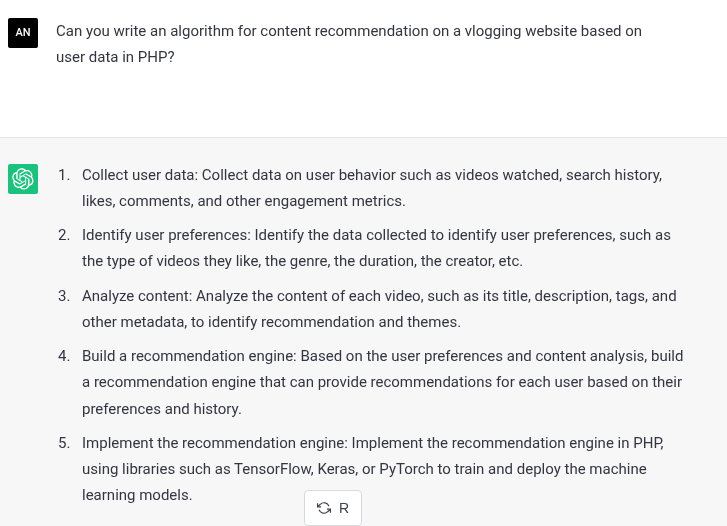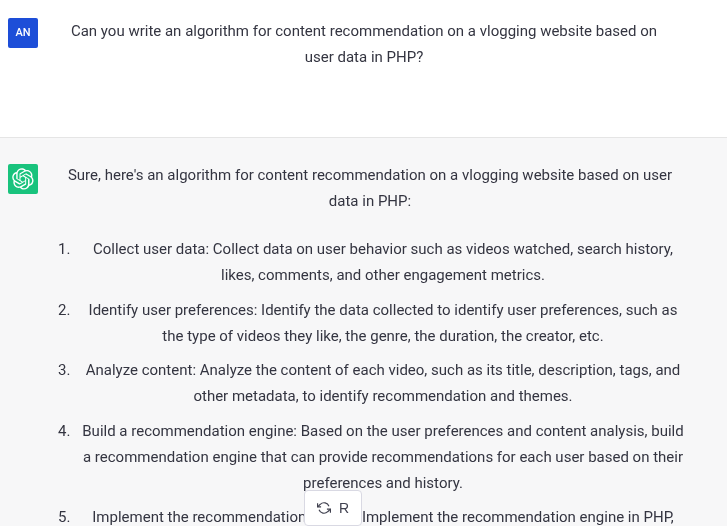--- a/index.html
+++ b/index.html
@@ -39,34 +39,33 @@
       flex-shrink: 0;
       display: flex;
       align-items: center;
       justify-content: center;
       font-size: 11px;
       font-weight: 500;
       color: #ffffff;
       margin-top: 2px;
     }
     .avatar.user-avatar {
-      background: #1d4ed8;
+      background: #000000;
     }
     .avatar.ai-avatar {
       background: #19c37d;
     }
     .avatar.ai-avatar svg {
       width: 22px;
       height: 22px;
     }
     .content {
       flex: 1;
       padding-right: 24px;
       max-width: 640px;
-      text-align: center;
     }
     .user .content {
       padding-top: 2px;
     }
     .assistant .content {
       padding-right: 12px;
     }
     .intro {
       margin-bottom: 22px;
     }
@@ -140,21 +139,20 @@
 
   <div class="spacer"></div>
 
   <div class="message assistant">
     <div class="avatar ai-avatar">
       <svg viewBox="0 0 41 41">
         <path fill="#ffffff" d="M37.5324 16.8707C37.9808 15.5241 38.1363 14.0974 37.9886 12.6859C37.8409 11.2744 37.3934 9.91076 36.6755 8.68622C35.6075 6.83404 33.9812 5.3676 32.0316 4.49707C30.0819 3.62654 27.9013 3.39624 25.8082 3.83865C24.8662 2.77721 23.7035 1.93482 22.4017 1.37017C21.0999 0.805525 19.6906 0.53224 18.2707 0.569601C16.1307 0.560713 14.0408 1.20615 12.2876 2.4171C10.5344 3.62805 9.20142 5.34423 8.47304 7.32718C7.0815 7.61035 5.76794 8.18155 4.61533 8.99974C3.46271 9.81793 2.49741 10.8653 1.78186 12.0735C0.704973 13.9149 0.244435 16.0495 0.465629 18.1695C0.686824 20.2895 1.5785 22.2848 3.01304 23.8695C2.56476 25.2161 2.4092 26.6428 2.55686 28.0543C2.70452 29.4658 3.15211 30.8294 3.86997 32.054C4.93795 33.9062 6.56422 35.3726 8.51388 36.2431C10.4635 37.1137 12.6441 37.344 14.7373 36.9015C15.6793 37.963 16.842 38.8054 18.1438 39.37C19.4456 39.9347 20.8549 40.208 22.2748 40.1706C24.4148 40.1795 26.5047 39.534 28.2579 38.3231C30.0111 37.1121 31.3441 35.396 32.0724 33.413C33.464 33.1298 34.7775 32.5586 35.9302 31.7405C37.0828 30.9223 38.0481 29.8749 38.7636 28.6667C39.8405 26.8253 40.3011 24.6907 40.0799 22.5707C39.8587 20.4507 38.967 18.4554 37.5324 16.8707ZM22.2748 37.5824C20.5201 37.585 18.8196 36.9723 17.4697 35.8503C17.5307 35.8177 17.6373 35.7593 17.7067 35.7167L25.7324 31.1C25.9349 30.9846 26.1031 30.8177 26.2199 30.6163C26.3368 30.4149 26.3981 30.186 26.3975 29.9529V18.6693L29.7894 20.6274C29.8072 20.636 29.8226 20.6487 29.8343 20.6645C29.846 20.6803 29.8536 20.6988 29.8565 20.7184V30.0497C29.8543 32.0451 29.0547 33.9573 27.6329 35.3675C26.2111 36.7778 24.2833 37.5724 22.2748 37.5824ZM6.09136 30.7667C5.21235 29.2562 4.89634 27.4869 5.19778 25.768C5.25697 25.8035 5.36048 25.8669 5.43444 25.9094L13.4601 30.5261C13.6612 30.6434 13.8899 30.7053 14.1228 30.7053C14.3557 30.7053 14.5844 30.6434 14.7855 30.5261L24.5877 24.8927V28.7972C24.589 28.817 24.5855 28.8369 24.5775 28.8551C24.5694 28.8734 24.5571 28.8895 24.5415 28.9022L16.4274 33.5634C14.6875 34.5527 12.6263 34.8178 10.6936 34.3006C8.76094 33.7834 7.11348 32.5262 6.09136 30.8039V30.7667ZM3.97945 13.3523C4.85736 11.8368 6.24604 10.6773 7.90075 10.0778C7.90075 10.1462 7.89684 10.2675 7.89684 10.3522V19.5856C7.89595 19.8183 7.95692 20.047 8.07349 20.2483C8.19006 20.4496 8.35801 20.6166 8.56023 20.7323L18.3624 26.3657L14.9705 28.3238C14.9537 28.3351 14.9344 28.3421 14.9143 28.3441C14.8942 28.3461 14.8739 28.343 14.8554 28.3351L6.74133 23.6702C5.0052 22.6583 3.74321 21.0151 3.22011 19.0957C2.697 17.1763 2.95488 15.1273 3.93755 13.3895L3.97945 13.3523ZM31.8429 19.8199L22.0407 14.1865L25.4326 12.2321C25.4494 12.2208 25.4687 12.2138 25.4888 12.2118C25.5089 12.2098 25.5292 12.2129 25.5477 12.2208L33.6618 16.8821C34.9069 17.6014 35.9241 18.6529 36.5967 19.916C37.2693 21.179 37.5707 22.6025 37.4659 24.0251C37.3611 25.4477 36.8544 26.8126 36.0035 27.9649C35.1527 29.1172 33.9912 30.0108 32.6511 30.5453C32.6511 30.4732 32.6511 30.352 32.6511 30.2672V21.0338C32.6526 20.8013 32.5921 20.5726 32.4759 20.3712C32.3597 20.1698 32.1919 20.0028 31.9899 19.8867L31.8429 19.8199ZM35.2196 14.932C35.1604 14.8962 35.0569 14.8331 34.983 14.7906L26.9573 10.1739C26.7562 10.0566 26.5275 9.99473 26.2946 9.99473C26.0617 9.99473 25.833 10.0566 25.6319 10.1739L15.8297 15.8073V11.9028C15.8284 11.883 15.8319 11.8631 15.84 11.8449C15.848 11.8266 15.8603 11.8105 15.8759 11.7978L23.99 7.14023C25.2352 6.42509 26.6628 6.07613 28.1052 6.13441C29.5476 6.19269 30.9429 6.65579 32.1267 7.46943C33.3105 8.28307 34.2336 9.41393 34.7873 10.7296C35.341 12.0453 35.5026 13.4921 35.2532 14.8989L35.2196 14.932ZM13.9856 21.9862L10.5937 20.0281C10.5759 20.0195 10.5605 20.0068 10.5488 19.991C10.5371 19.9752 10.5295 19.9567 10.5266 19.9371V10.6058C10.5274 9.17152 10.9397 7.76752 11.7148 6.55854C12.4899 5.34956 13.5959 4.38603 14.9031 3.78025C16.2103 3.17448 17.6653 2.95166 19.0966 3.13796C20.5279 3.32425 21.8768 3.91192 22.9843 4.83146C22.9233 4.86398 22.8167 4.92239 22.7473 4.96496L14.7217 9.58164C14.5191 9.69702 14.351 9.86393 14.2341 10.0653C14.1173 10.2667 14.056 10.4956 14.0565 10.7287L13.9856 21.9862ZM15.8297 18.0317L20.1995 15.5232L24.5693 18.0279V23.0373L20.1995 25.542L15.8297 23.0373V18.0317Z"></path>
       </svg>
     </div>
     <div class="content">
-      <p class="intro">Sure, here's an algorithm for content recommendation on a vlogging website based on user data in PHP:</p>
       <ol>
         <li><span>Collect user data: Collect data on user behavior such as videos watched, search history, likes, comments, and other engagement metrics.</span></li>
         <li><span>Identify user preferences: Identify the data collected to identify user preferences, such as the type of videos they like, the genre, the duration, the creator, etc.</span></li>
         <li><span>Analyze content: Analyze the content of each video, such as its title, description, tags, and other metadata, to identify recommendation and themes.</span></li>
         <li><span>Build a recommendation engine: Based on the user preferences and content analysis, build a recommendation engine that can provide recommendations for each user based on their preferences and history.</span></li>
         <li><span>Implement the recommendation engine: Implement the recommendation engine in PHP, using libraries such as TensorFlow, Keras, or PyTorch to train and deploy the machine learning models.</span></li>
       </ol>
     </div>
   </div>
 

